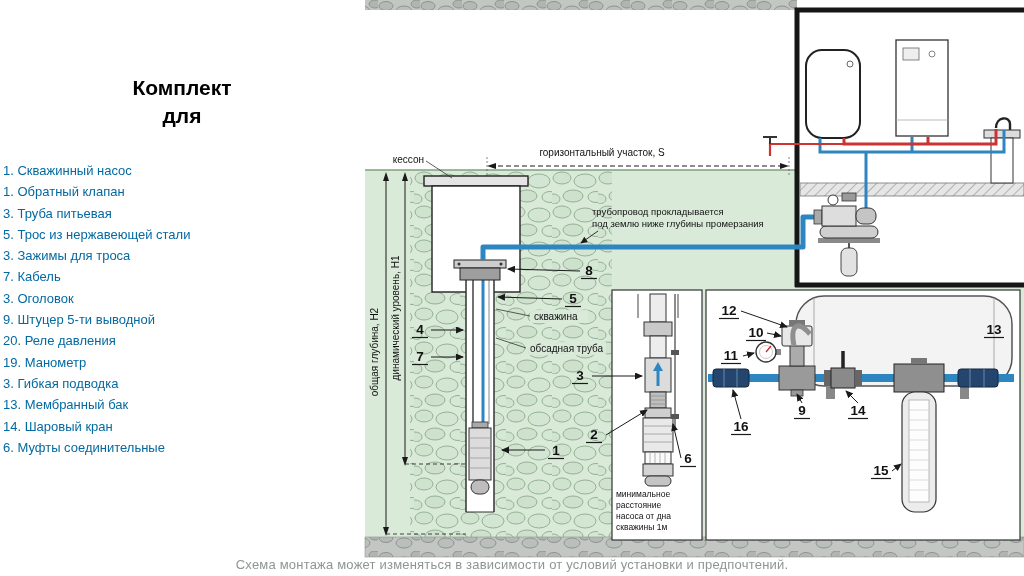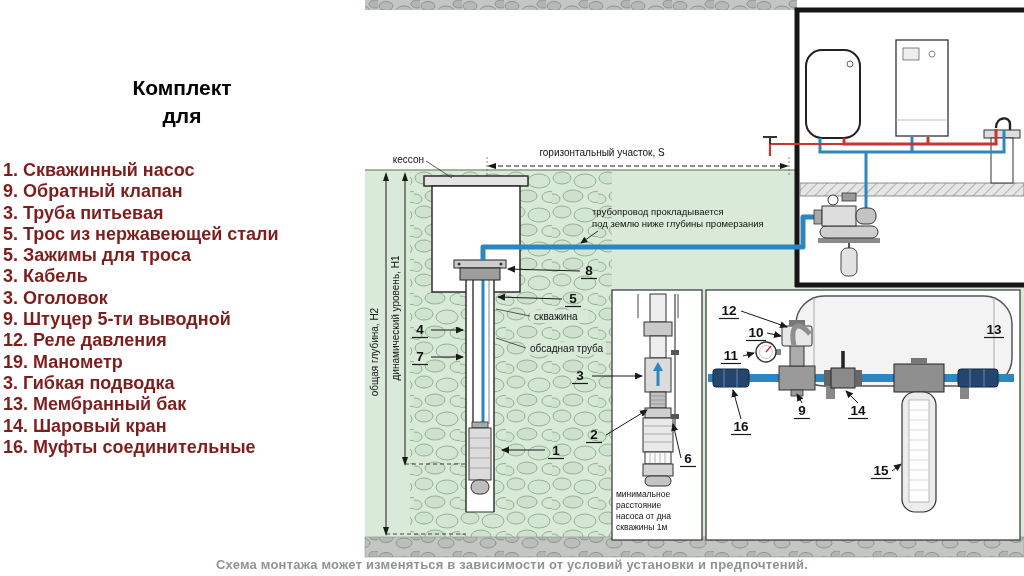--- a/index.html
+++ b/index.html
@@ -1,50 +1,50 @@
 <!DOCTYPE html>
 <html><head>
 <meta charset="utf-8">
 <style>
   html,body{margin:0;padding:0;background:#fff;}
   .page{position:relative;width:1024px;height:576px;background:#fff;overflow:hidden;
         font-family:"Liberation Sans",sans-serif;}
   .left-panel{position:absolute;left:0;top:0;width:364px;height:576px;background:#fff;}
   .title{margin-top:74px;text-align:center;font-weight:bold;font-size:21px;line-height:28px;color:#000;}
-  .legend{margin-top:30px;padding-left:3px;font-weight:bold;font-size:18px;line-height:21.3px;color:#7f1d1d;white-space:nowrap;}
-  .footer{position:absolute;left:0;top:557px;width:100%;text-align:center;font-weight:bold;
+  .legend{margin-top:30px;padding-left:3px;font-weight:normal;font-size:13px;line-height:21.3px;color:#0369a1;white-space:nowrap;}
+  .footer{position:absolute;left:0;top:557px;width:100%;text-align:center;font-weight:normal;
           font-size:13px;color:#8d9594;letter-spacing:.2px;}
   svg.diagram{position:absolute;left:0;top:0;font-family:"Liberation Sans",sans-serif;}
   svg text{fill:#111;}
 </style>
 </head>
 <body>
 
 <div class="page">
 
   <div class="left-panel">
     <div class="title">
       <div>Комплект</div>
       <div>для</div>
     </div>
     <div class="legend">
       <div class="li">1. Скважинный насос</div>
-      <div class="li">9. Обратный клапан</div>
+      <div class="li">1. Обратный клапан</div>
       <div class="li">3. Труба питьевая</div>
       <div class="li">5. Трос из нержавеющей стали</div>
-      <div class="li">5. Зажимы для троса</div>
-      <div class="li">3. Кабель</div>
+      <div class="li">3. Зажимы для троса</div>
+      <div class="li">7. Кабель</div>
       <div class="li">3. Оголовок</div>
       <div class="li">9. Штуцер 5-ти выводной</div>
-      <div class="li">12. Реле давления</div>
+      <div class="li">20. Реле давления</div>
       <div class="li">19. Манометр</div>
       <div class="li">3. Гибкая подводка</div>
       <div class="li">13. Мембранный бак</div>
       <div class="li">14. Шаровый кран</div>
-      <div class="li">16. Муфты соединительные</div>
+      <div class="li">6. Муфты соединительные</div>
     </div>
   </div>
 
   <svg class="diagram" width="1024" height="576" viewBox="0 0 1024 576">
     <defs>
       <pattern id="rocks" width="46" height="34" patternUnits="userSpaceOnUse">
         <rect width="46" height="34" fill="#d9ead9"></rect>
         <ellipse cx="10" cy="8" rx="9" ry="6" fill="#cfe3cf" stroke="#93b193" stroke-width="1"></ellipse>
         <ellipse cx="33" cy="11" rx="11" ry="7" fill="#d3e6d3" stroke="#93b193" stroke-width="1"></ellipse>
         <ellipse cx="21" cy="26" rx="10" ry="6" fill="#cde1cd" stroke="#93b193" stroke-width="1"></ellipse>

